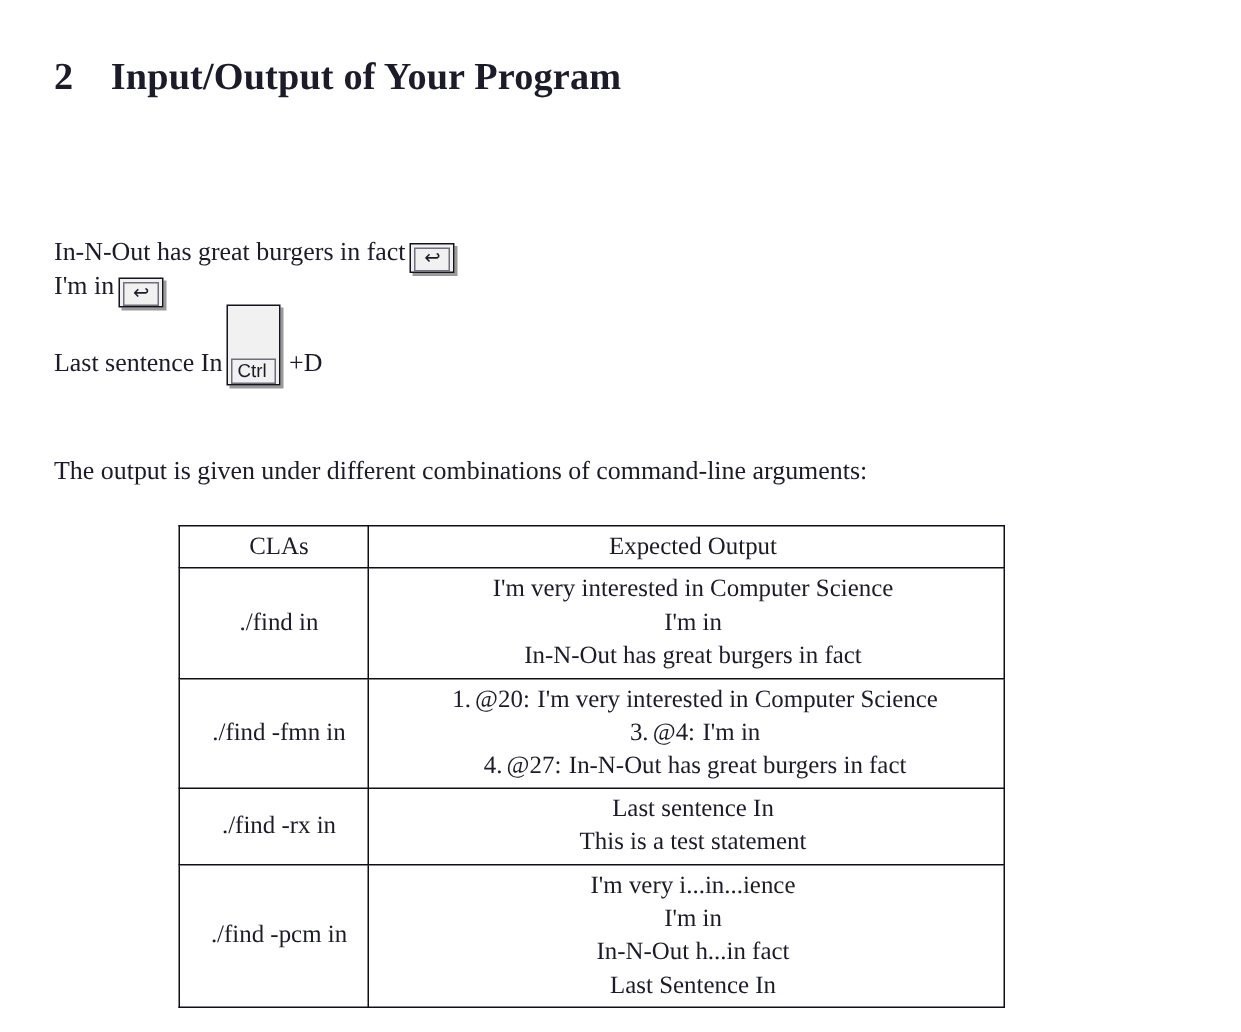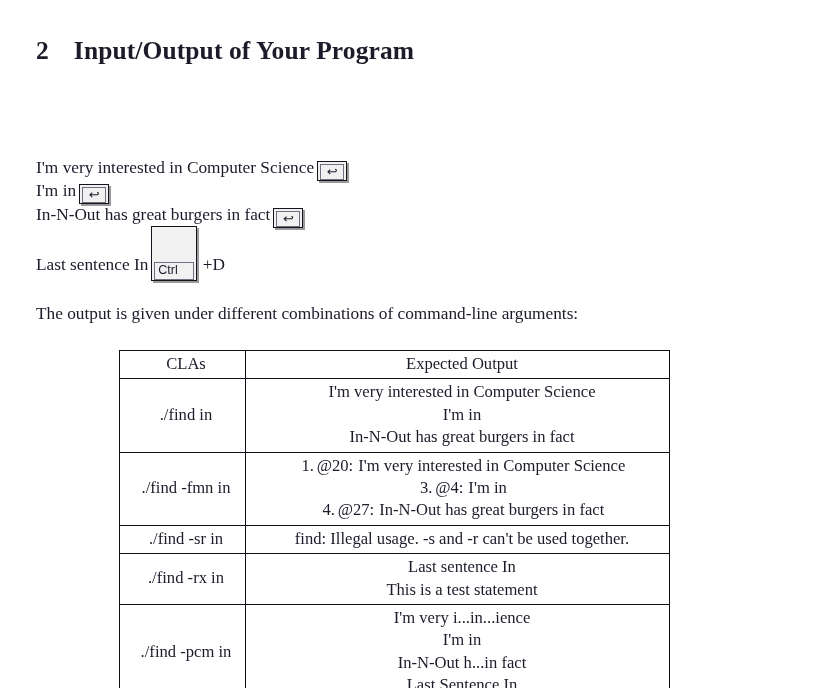--- a/index.html
+++ b/index.html
@@ -98,21 +98,21 @@
   .keycap.enter-key .keycap-inner {
     font-size: 13px;
     min-width: 16px;
   }
   .keycap.ctrl-key {
     vertical-align: -4px;
   }
   .keycap.ctrl-key .keycap-inner {
     font-size: 12.5px;
     font-family: "Liberation Sans", "DejaVu Sans", sans-serif;
-    padding: 1px 15px 2px 3px;
+    padding: 1px 5px 2px 3px;
     margin-top: 35px;
   }
   .plus-d {
     display: inline-block;
     margin-left: 5px;
     font-family: "Liberation Serif", serif;
     font-size: 17.3px;
   }
 
   
@@ -181,31 +181,28 @@
 
 <div class="page">
 
   <h1 class="section-heading">
     <span class="sec-num">2</span><span>Input/Output of Your Program</span>
   </h1>
 
 
   <div id="sample-input">
 
+
+
     <div class="input-line">
-      <span>I'm very interested in Computer Science</span><span class="keycap enter-key"><span class="keycap-inner">↩</span></span>
+      <span>In-N-Out has great burgers in fact</span><span class="keycap enter-key"><span class="keycap-inner">↩</span></span>
     </div>
-
 
     <div class="input-line">
       <span>I'm in</span><span class="keycap enter-key"><span class="keycap-inner">↩</span></span>
-    </div>
-
-    <div class="input-line">
-      <span>In-N-Out has great burgers in fact</span><span class="keycap enter-key"><span class="keycap-inner">↩</span></span>
     </div>
 
     <div class="input-line">
       <span>Last sentence In</span><span class="keycap ctrl-key"><span class="keycap-inner">Ctrl</span></span><span class="plus-d">+D</span>
     </div>
 
   </div>
 
   <div class="para" id="output-paragraph">The output is given under different combinations of command-line arguments:</div>
 
@@ -251,30 +248,20 @@
             <div class="num-line">
               <span class="idx">3.</span><span class="at">@4:</span><span>I'm in</span>
             </div>
             <div class="num-line">
               <span class="idx">4.</span><span class="at">@27:</span><span>In-N-Out has great burgers in fact</span>
             </div>
           </div>
         </td>
       </tr>
 
-      <tr>
-        <td class="c-cla">
-          <div class="cell">./find -sr in</div>
-        </td>
-        <td class="c-out">
-          <div class="cell cell-out">
-            <div class="outline">find: Illegal usage. -s and -r can't be used together.</div>
-          </div>
-        </td>
-      </tr>
 
       <tr>
         <td class="c-cla">
           <div class="cell">./find -rx in</div>
         </td>
         <td class="c-out">
           <div class="cell cell-out">
             <div class="outline">Last sentence In</div>
             <div class="outline">This is a test statement</div>
           </div>

